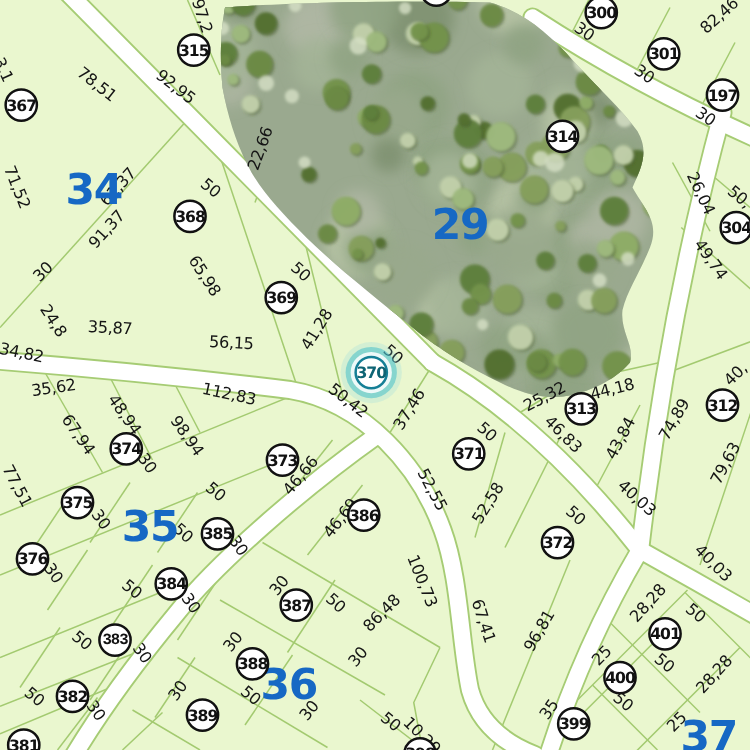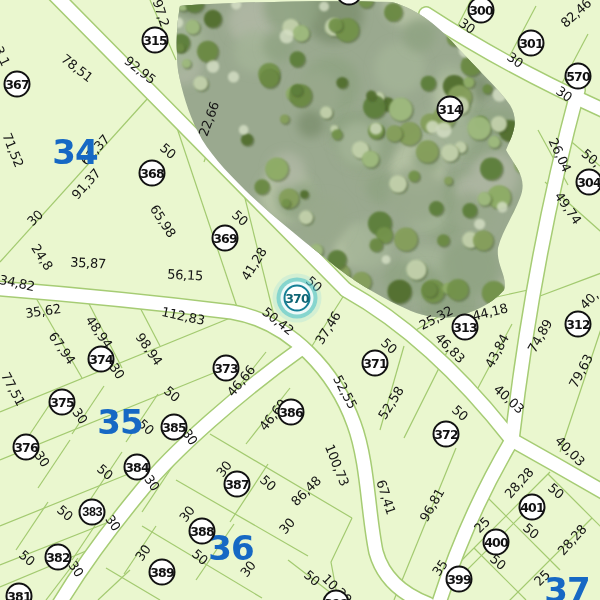--- a/index.html
+++ b/index.html
@@ -559,28 +559,29 @@
       <div class="dim" style="left: 556px; top: 491px; transform: translate(-50%, -50%) rotate(40deg);">50</div>
       <div class="dim" style="left: 531px; top: 531px; transform: translate(-50%, -50%) rotate(40deg);">50</div>
       <div class="dim" style="left: 572px; top: 540px; transform: translate(-50%, -50%) rotate(-48deg);">28,28</div>
       <div class="dim" style="left: 482px; top: 525px; transform: translate(-50%, -50%) rotate(-45deg);">25</div>
       <div class="dim" style="left: 498px; top: 562px; transform: translate(-50%, -50%) rotate(40deg);">50</div>
       <div class="dim" style="left: 440px; top: 568px; transform: translate(-50%, -50%) rotate(-55deg);">35</div>
       <div class="dim" style="left: 542px; top: 578px; transform: translate(-50%, -50%) rotate(-45deg);">25</div>
     </div>
   <div id="blocks">
       <div class="block-label" style="left: 55px; top: 152px; transform: translate(-50%, -50%); margin-left: 20px;">34</div>
+      <div class="block-label" style="left: 368px; top: 180px; transform: translate(-50%, -50%);">29</div>
       <div class="block-label" style="left: 120px; top: 422px; transform: translate(-50%, -50%);">35</div>
       <div class="block-label" style="left: 231px; top: 548px; transform: translate(-50%, -50%);">36</div>
       <div class="block-label" style="left: 567px; top: 590px; transform: translate(-50%, -50%);">37</div>
     </div>
   <div id="markers">
       <div class="parcel-marker" style="left: 481px; top: 10px; transform: translate(-50%, -50%);">300</div>
       <div class="parcel-marker" style="left: 531px; top: 43px; transform: translate(-50%, -50%);">301</div>
-      <div class="parcel-marker" style="left: 578px; top: 76px; transform: translate(-50%, -50%);">570</div>
+      <div class="parcel-marker" style="left: 578px; top: 76px; transform: translate(-50%, -50%);">197</div>
       <div class="parcel-marker" style="left: 589px; top: 182px; transform: translate(-50%, -50%);">304</div>
       <div class="parcel-marker" style="left: 578px; top: 324px; transform: translate(-50%, -50%);">312</div>
       <div class="parcel-marker" style="left: 465px; top: 327px; transform: translate(-50%, -50%);">313</div>
       <div class="parcel-marker" style="left: 450px; top: 109px; transform: translate(-50%, -50%);">314</div>
       <div class="parcel-marker" style="left: 155px; top: 40px; transform: translate(-50%, -50%);">315</div>
       <div class="parcel-marker" style="left: 17px; top: 84px; transform: translate(-50%, -50%);">367</div>
       <div class="parcel-marker" style="left: 152px; top: 173px; transform: translate(-50%, -50%);">368</div>
       <div class="parcel-marker" style="left: 225px; top: 238px; transform: translate(-50%, -50%);">369</div>
       <div class="parcel-marker hl" style="left: 297px; top: 298px; transform: translate(-50%, -50%);">370</div>
       <div class="parcel-marker" style="left: 375px; top: 363px; transform: translate(-50%, -50%);">371</div>

